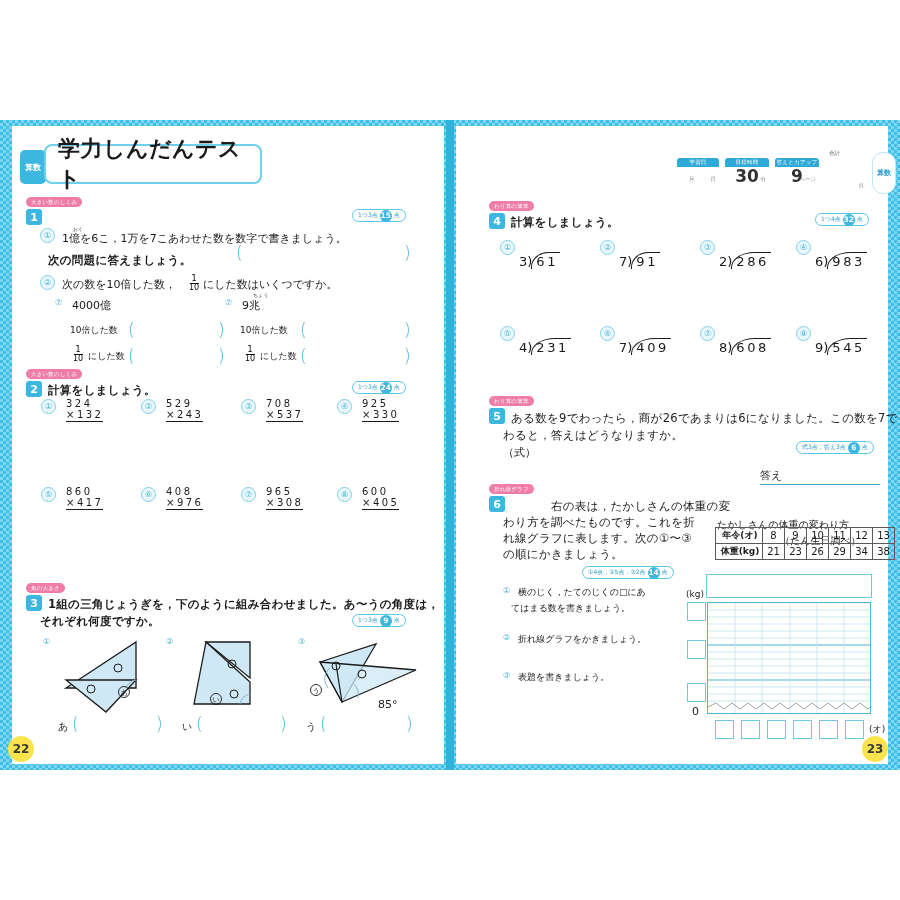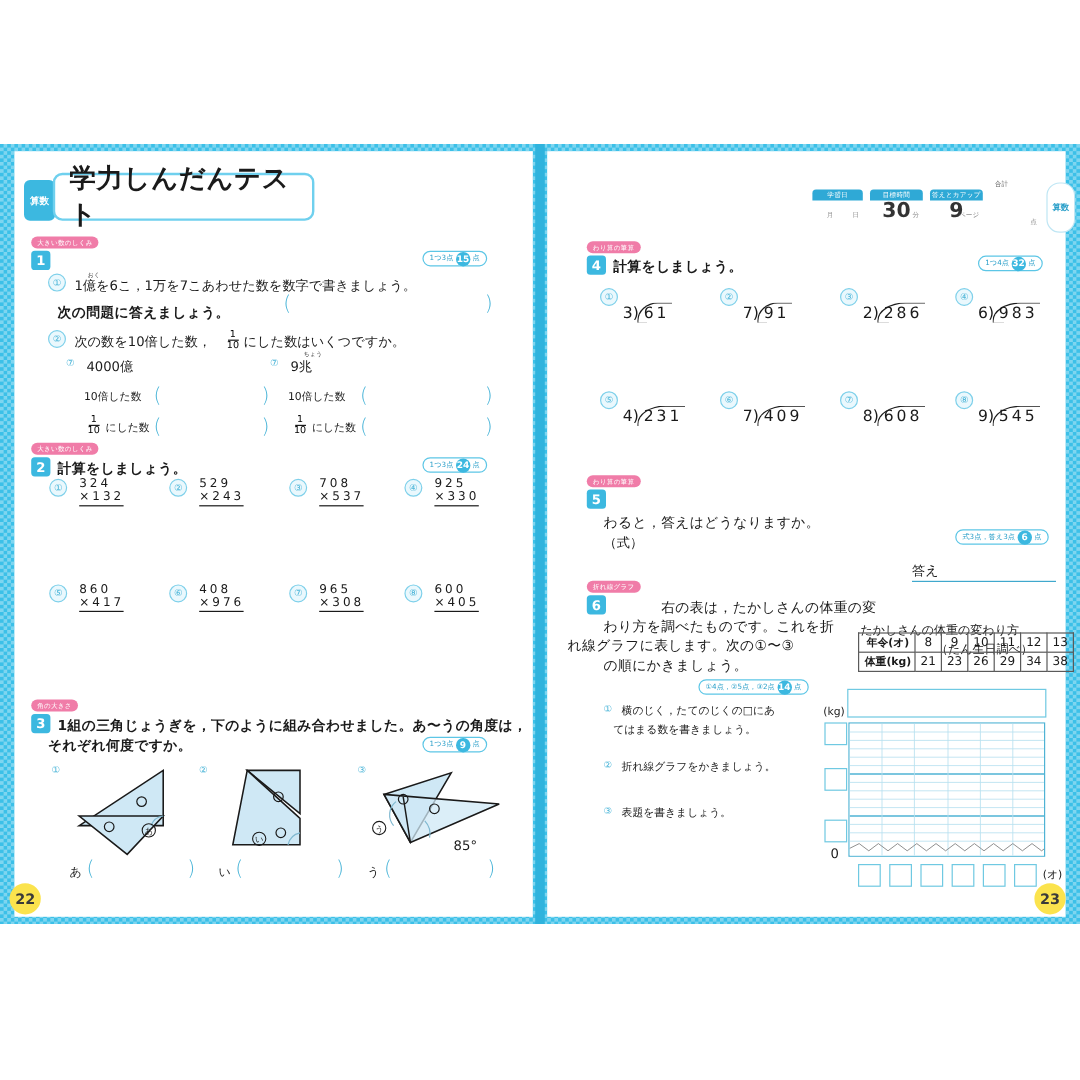--- a/index.html
+++ b/index.html
@@ -429,36 +429,37 @@
   <div class="div" style="left:719px;top:340px;">
     <span class="divisor">8</span>)<span class="bracket">608</span>
   </div>
   <div class="cnum" style="left:796px;top:326px;">⑧</div>
   <div class="div" style="left:815px;top:340px;">
     <span class="divisor">9</span>)<span class="bracket">545</span>
   </div>
 
   <div class="tag" style="left:489px;top:396px;">わり算の筆算</div>
   <div class="qnum" style="left:489px;top:408px;">5</div>
+  <div class="qtext reg" style="left:511px;top:411px;">ある数を9でわったら，商が26であまりは6になりました。この数を7で</div>
   <div class="qtext reg" style="left:503px;top:428px;">わると，答えはどうなりますか。</div>
   <div class="pts" style="left:796px;top:441px;">
     <span class="t">式3点，答え3点</span>
     <span class="n">6</span>
     <span class="t">点</span>
   </div>
   <div class="plain" style="left:503px;top:445px;">（式）</div>
 
   <div class="plain" style="left:760px;top:468px;font-size:11px;">答え</div>
   <div class="ans-line" style="left:760px;top:484px;width:120px;"></div>
 
   <div class="tag" style="left:489px;top:484px;">折れ線グラフ</div>
   <div class="qnum" style="left:489px;top:496px;">6</div>
   <div class="qtext reg" style="left:511px;top:499px;margin-left:40px;">右の表は，たかしさんの体重の変</div>
   <div class="qtext reg" style="left:503px;top:515px;">わり方を調べたものです。これを折</div>
-  <div class="qtext reg" style="left:473px;top:531px;">れ線グラフに表します。次の①〜③</div>
+  <div class="qtext reg" style="left:503px;top:531px;">れ線グラフに表します。次の①〜③</div>
   <div class="qtext reg" style="left:503px;top:547px;">の順にかきましょう。</div>
   <div class="pts" style="left:582px;top:566px;">
     <span class="t">①4点，②5点，③2点</span>
     <span class="n">14</span>
     <span class="t">点</span>
   </div>
 
   <div class="cnum" style="left:500px;top:584px;border:none;background:none;">①</div>
   <div class="plain small" style="left:518px;top:586px;">横のじく，たてのじくの□にあ</div>
   <div class="plain small" style="left:511px;top:602px;">てはまる数を書きましょう。</div>

